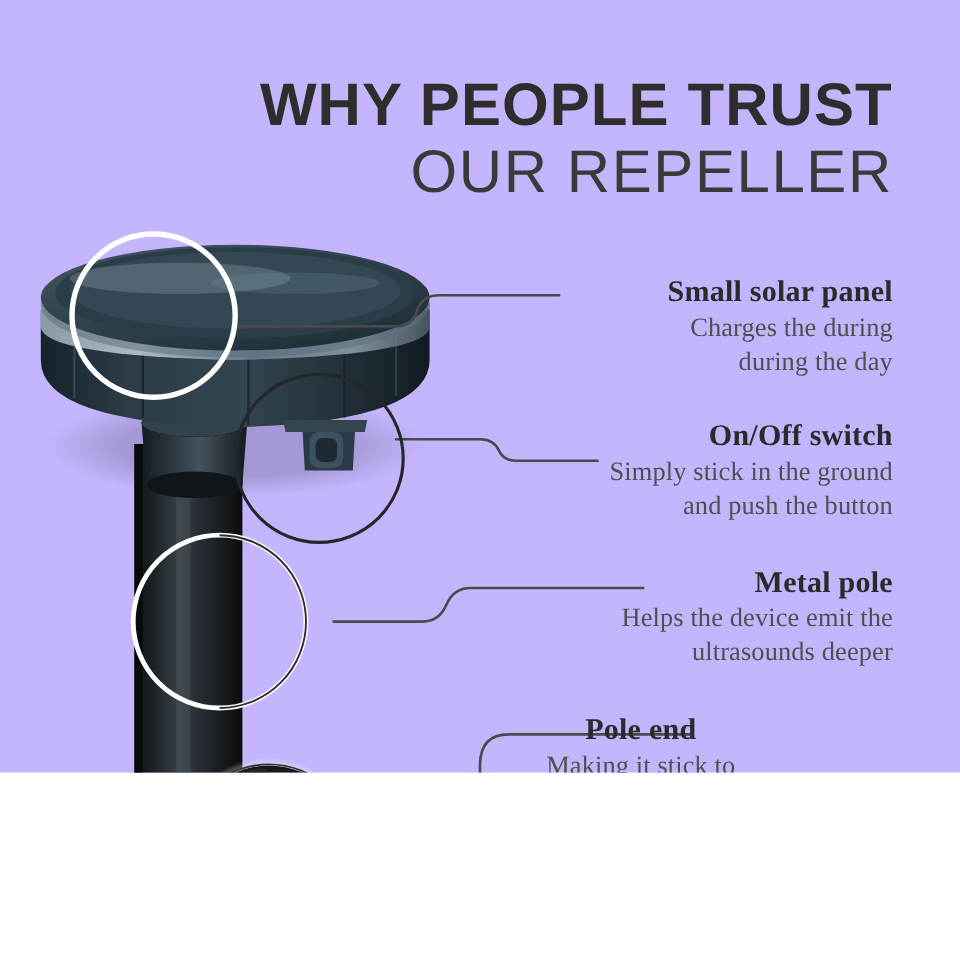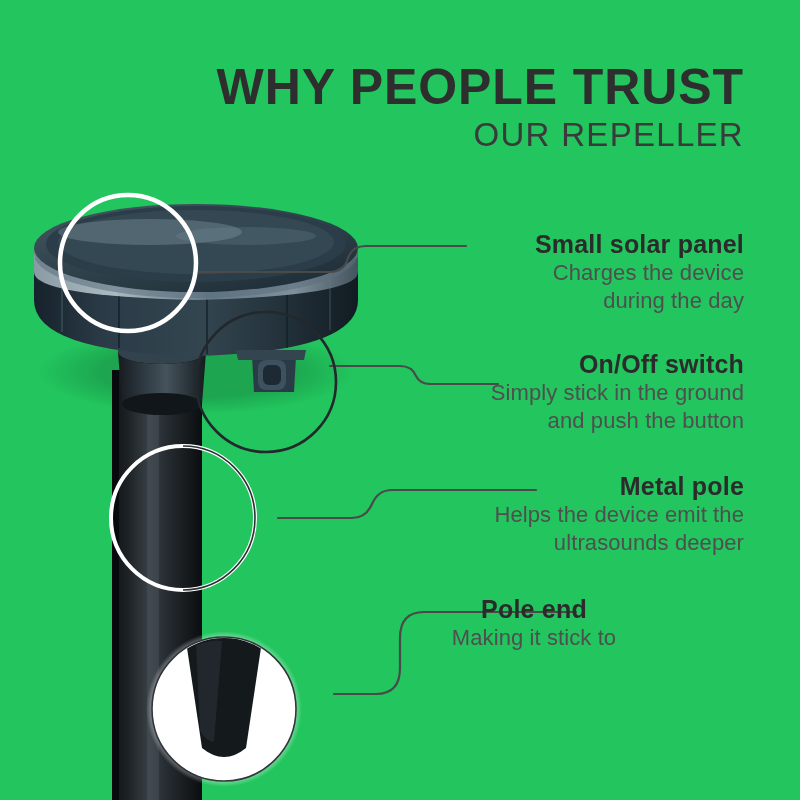--- a/index.html
+++ b/index.html
@@ -8,22 +8,22 @@
     padding: 0;
     background: #ffffff;
   }
   body {
     font-family: "Liberation Sans", sans-serif;
     -webkit-font-smoothing: antialiased;
   }
   #infographic {
     position: relative;
     width: 800px;
-    height: 800px;
-    background: #22c55e;
+    height: 644px;
+    background: #c4b5fd;
     overflow: hidden;
   }
 
   
   .title-block {
     position: absolute;
     top: 62px;
     right: 56px;
     width: 620px;
     text-align: right;
@@ -32,21 +32,21 @@
   .title-line1 {
     display: block;
     font-size: 50px;
     font-weight: 700;
     letter-spacing: 0.9px;
     color: #2e2e2e;
     margin-bottom: 6px;
   }
   .title-line2 {
     display: block;
-    font-size: 33px;
+    font-size: 50px;
     font-weight: 300;
     letter-spacing: 1.3px;
     color: #3a3a3a;
   }
 
   
   .callout {
     position: absolute;
     right: 56px;
     width: 420px;
@@ -77,21 +77,21 @@
   .layer {
     position: absolute;
     top: 0;
     left: 0;
     width: 800px;
     height: 800px;
   }
   #product-layer { z-index: 1; }
   #leader-layer  { z-index: 3; }
   #circle-layer  { z-index: 4; }
-  .txt-layer     { z-index: 5; }
+  .txt-layer     { z-index: 5; font-family: Liberation Serif, serif; }
 </style>
 </head>
 <body>
 
 <div id="infographic">
 
   <svg class="layer" id="product-layer" viewBox="0 0 800 800">
     <defs>
       <linearGradient id="poleGrad" x1="0" y1="0" x2="1" y2="0">
         <stop offset="0%" stop-color="#0f1316"></stop>
@@ -224,21 +224,21 @@
     </g>
   </svg>
 
   <div class="title-block">
     <span class="title-line1">WHY PEOPLE TRUST</span>
     <span class="title-line2">OUR REPELLER</span>
   </div>
 
   <div class="callout txt-layer" id="callout-solar">
     <span class="callout-heading">Small solar panel</span>
-    <span class="callout-body">Charges the device</span>
+    <span class="callout-body">Charges the during</span>
     <span class="callout-body">during the day</span>
   </div>
 
   <div class="callout txt-layer" id="callout-pole">
     <span class="callout-heading">Metal pole</span>
     <span class="callout-body">Helps the device emit the</span>
     <span class="callout-body">ultrasounds deeper</span>
   </div>
 
   <div class="callout txt-layer" id="callout-switch">

